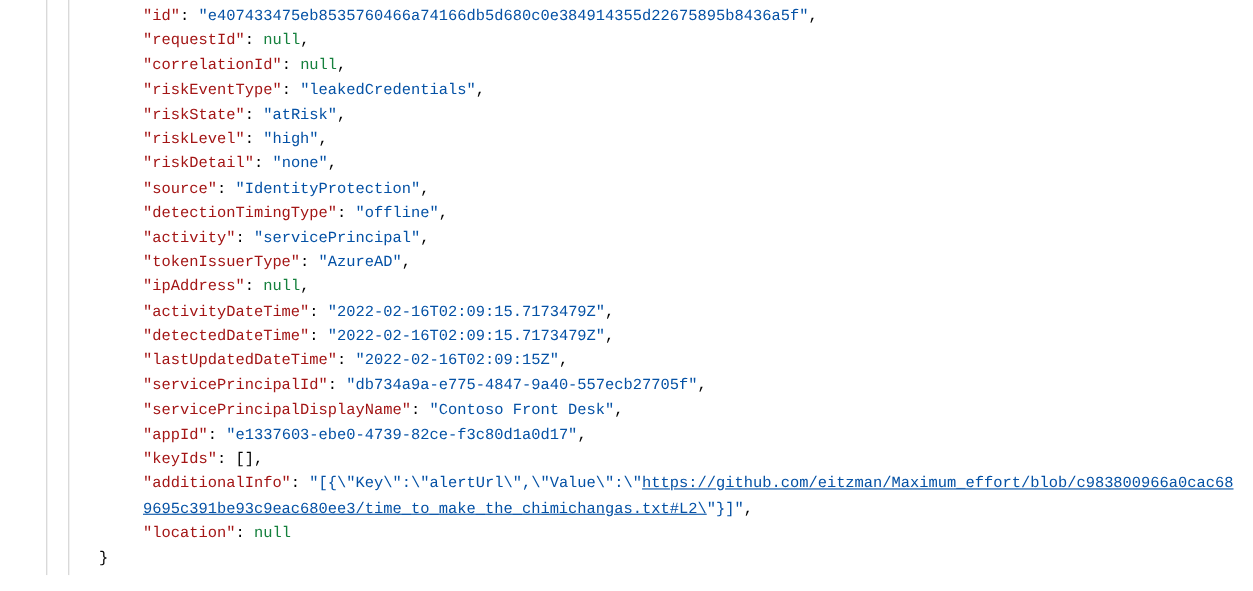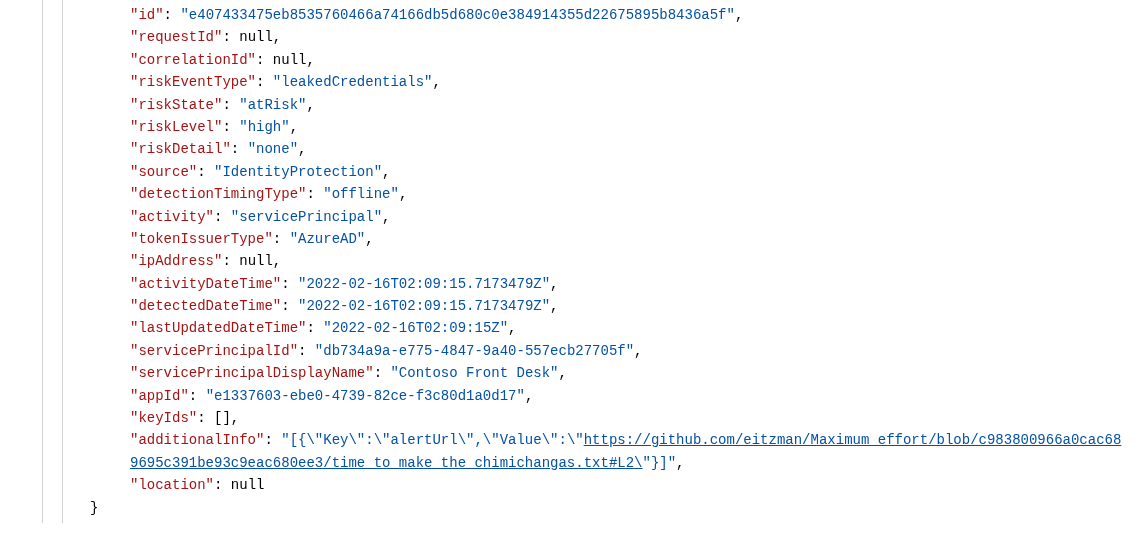--- a/index.html
+++ b/index.html
@@ -16,21 +16,21 @@
     }
     .line {
       white-space: nowrap;
       margin: 0;
     }
     .ind1 { margin-left: 70px; }
     .ind2 { margin-left: 110px; }
     .key { color: #a31515; }
     .punct { color: #000; }
     .str { color: #0451a5; }
-    .null { color: #000000; }
+    .null { color: #15803d; }
     .bracket { color: #000; }
     a.link {
       color: #0451a5;
       text-decoration: underline;
     }
     .vline {
       position: absolute;
       top: 0;
       bottom: 0;
       width: 0;

